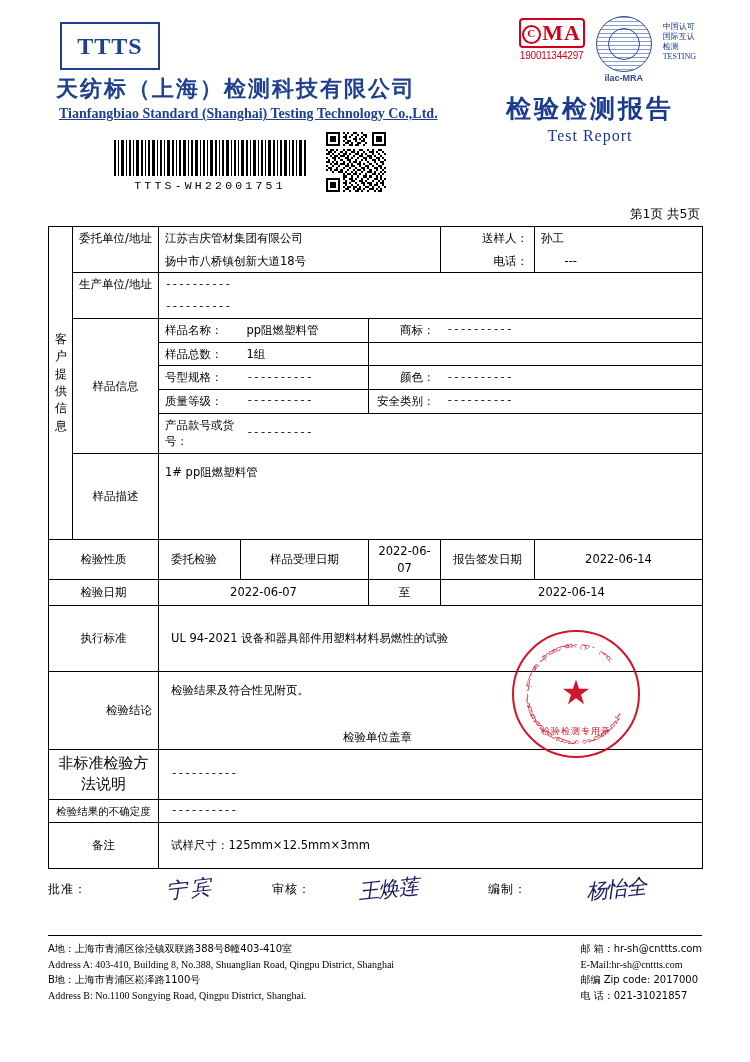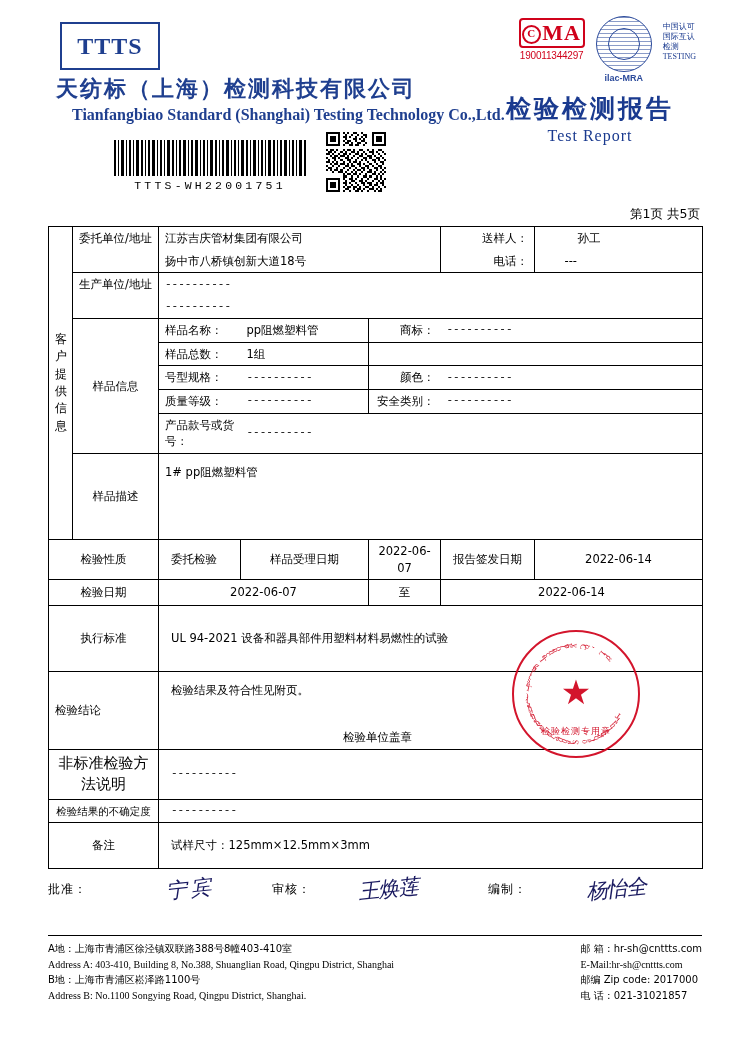--- a/index.html
+++ b/index.html
@@ -51,26 +51,27 @@
     left: 8px;
     top: 74px;
     font-size: 22px;
     font-weight: bold;
     color: #1f3f8f;
     letter-spacing: 2px;
     font-family: "DejaVu Sans", sans-serif;
   }
   .company-en {
     position: absolute;
-    left: 24px;
+    left: 11px;
     top: 106px;
-    font-size: 16px;
+    font-size: 14px;
     font-weight: bold;
     color: #1f3f8f;
     font-family: "Liberation Serif", serif;
+    text-decoration: underline;
   }
 
   
   .cert-row {
     position: absolute;
     right: 6px;
     top: 18px;
     display: flex;
     align-items: flex-start;
     gap: 8px;
@@ -722,21 +723,21 @@
     </colgroup>
 
     <tbody>
         <tr>
       <td class="vlabel" rowspan="10">
         客<br>户<br>提<br>供<br>信<br>息
       </td>
       <td class="lbl lbl-c nb-b" style="text-align:center">委托单位/地址</td>
       <td colspan="3" class="nb-b">江苏吉庆管材集团有限公司</td>
       <td class="rlbl nb-b">送样人：</td>
-      <td class="nb-b nb-r" style="text-align:right">孙工</td>
+      <td class="nb-b nb-r" style="text-align:left">孙工</td>
       <td class="nb-b nb-l"></td>
     </tr>
     <tr>
       <td class="lbl nb-t nb-b"></td>
       <td colspan="3" class="nb-t">扬中市八桥镇创新大道18号</td>
       <td class="rlbl nb-t">电话：</td>
       <td class="nb-t nb-r" style="text-align:center">---</td>
       <td class="nb-t nb-l"></td>
     </tr>
 
@@ -799,21 +800,21 @@
       <td style="text-align:center">至</td>
       <td colspan="3" style="text-align:center">2022-06-14</td>
     </tr>
 
     <tr style="height:66px">
       <td colspan="2" class="lbl-c" style="text-align:center">执行标准</td>
       <td colspan="6" style="padding-left:12px">UL 94-2021   设备和器具部件用塑料材料易燃性的试验</td>
     </tr>
 
     <tr style="height:76px">
-      <td colspan="2" class="lbl-c" style="text-align:left">检验结论</td>
+      <td colspan="2" class="lbl-c" style="text-align:right">检验结论</td>
       <td colspan="6" class="stamp-cell" style="vertical-align:top;padding-top:10px;padding-left:12px">
         <div>检验结果及符合性见附页。</div>
         <div style="margin-top:30px;margin-left:172px;font-size:11.5px">检验单位盖章</div>
         <div class="stamp">
           <div class="ring-txt" id="stampRing">
                 <span style="transform: rotate(-235deg) translate(0px, -50px) rotate(90deg);">T</span>
                 <span style="transform: rotate(-230.167deg) translate(0px, -50px) rotate(90deg);">i</span>
                 <span style="transform: rotate(-225.333deg) translate(0px, -50px) rotate(90deg);">a</span>
                 <span style="transform: rotate(-220.5deg) translate(0px, -50px) rotate(90deg);">n</span>
                 <span style="transform: rotate(-215.667deg) translate(0px, -50px) rotate(90deg);">f</span>

